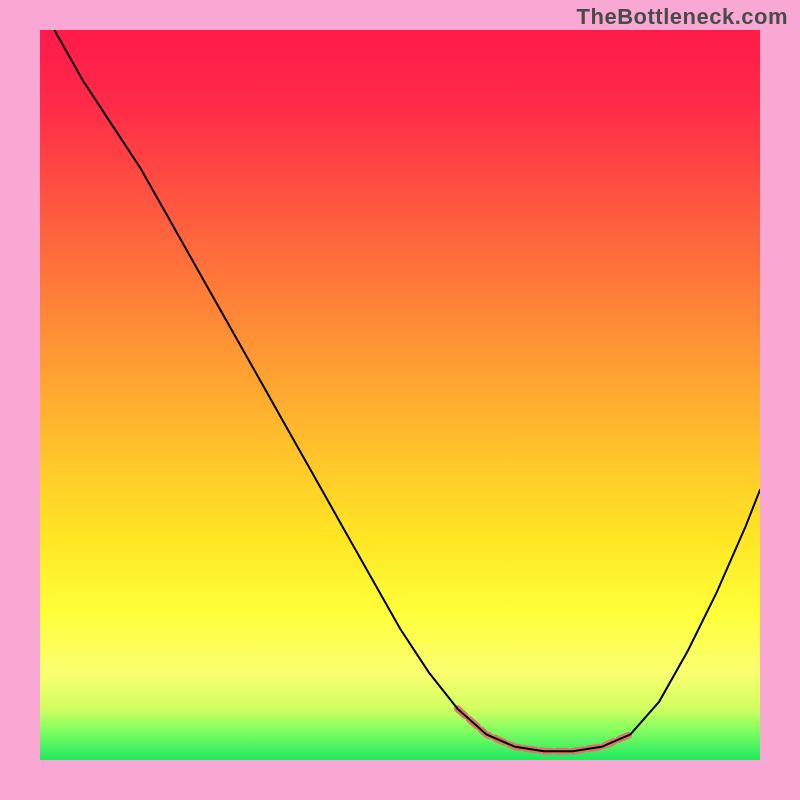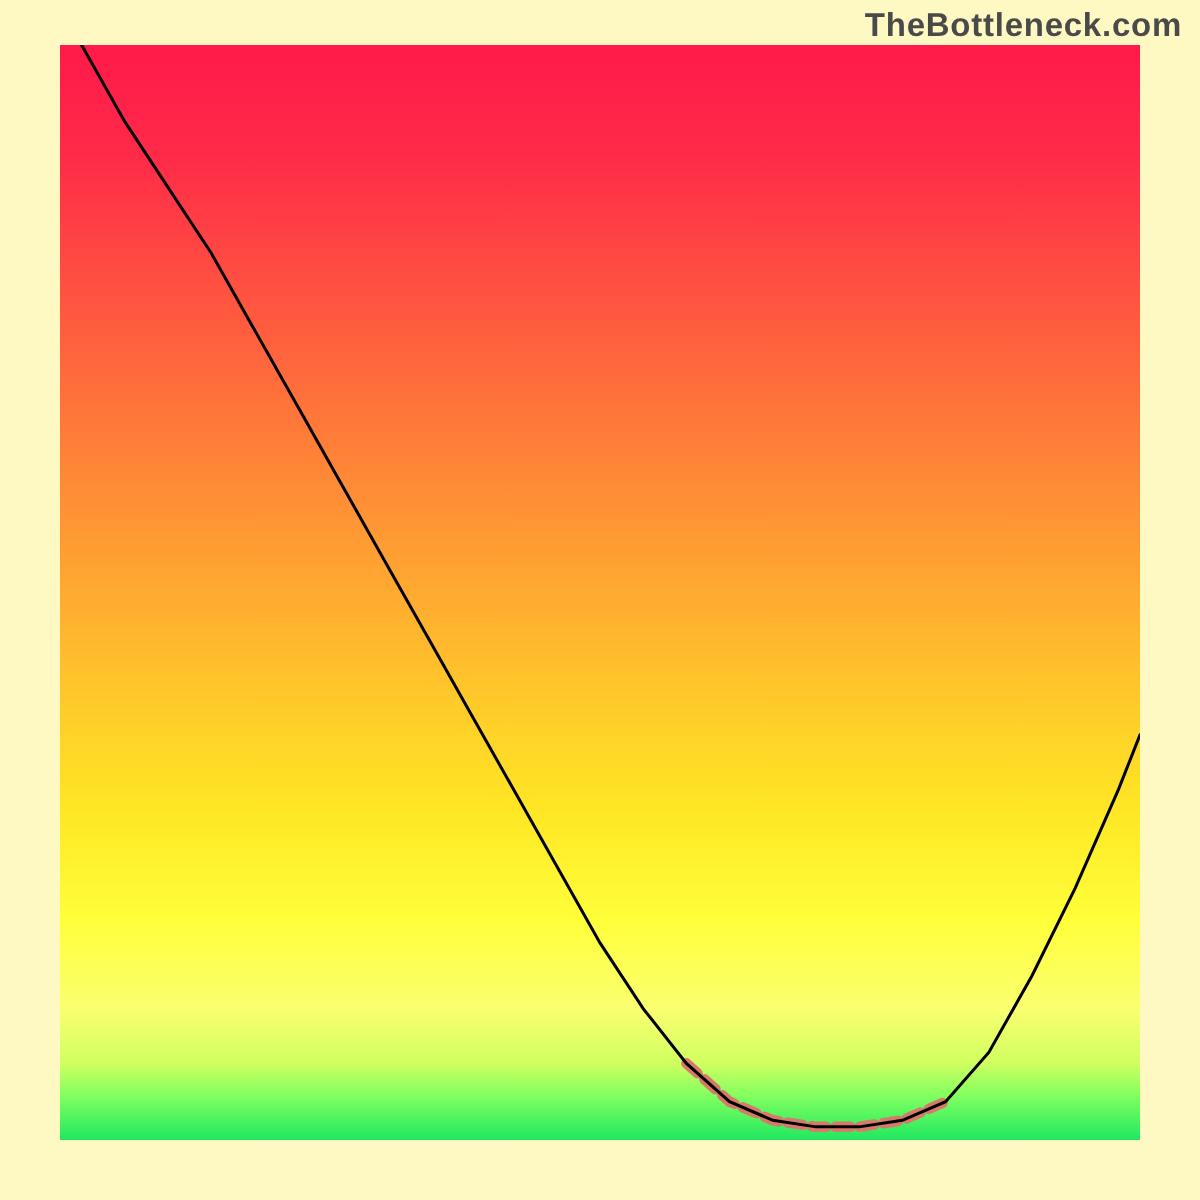--- a/index.html
+++ b/index.html
@@ -1,21 +1,21 @@
 <!DOCTYPE html>
 <html><head>
 <meta charset="utf-8">
 <style>
   * { margin: 0; padding: 0; box-sizing: border-box; }
   html, body { width: 800px; height: 800px; overflow: hidden; background: #000; }
   .chart-container {
     position: relative;
     width: 800px;
     height: 800px;
-    background: #fef9c3;
+    background: #f9a8d4;
   }
   .watermark {
     position: absolute;
     top: 4px;
     right: 12px;
     font-family: Arial, Helvetica, sans-serif;
     font-size: 22px;
     font-weight: bold;
     color: #4a4a4a;
     letter-spacing: 0.5px;

